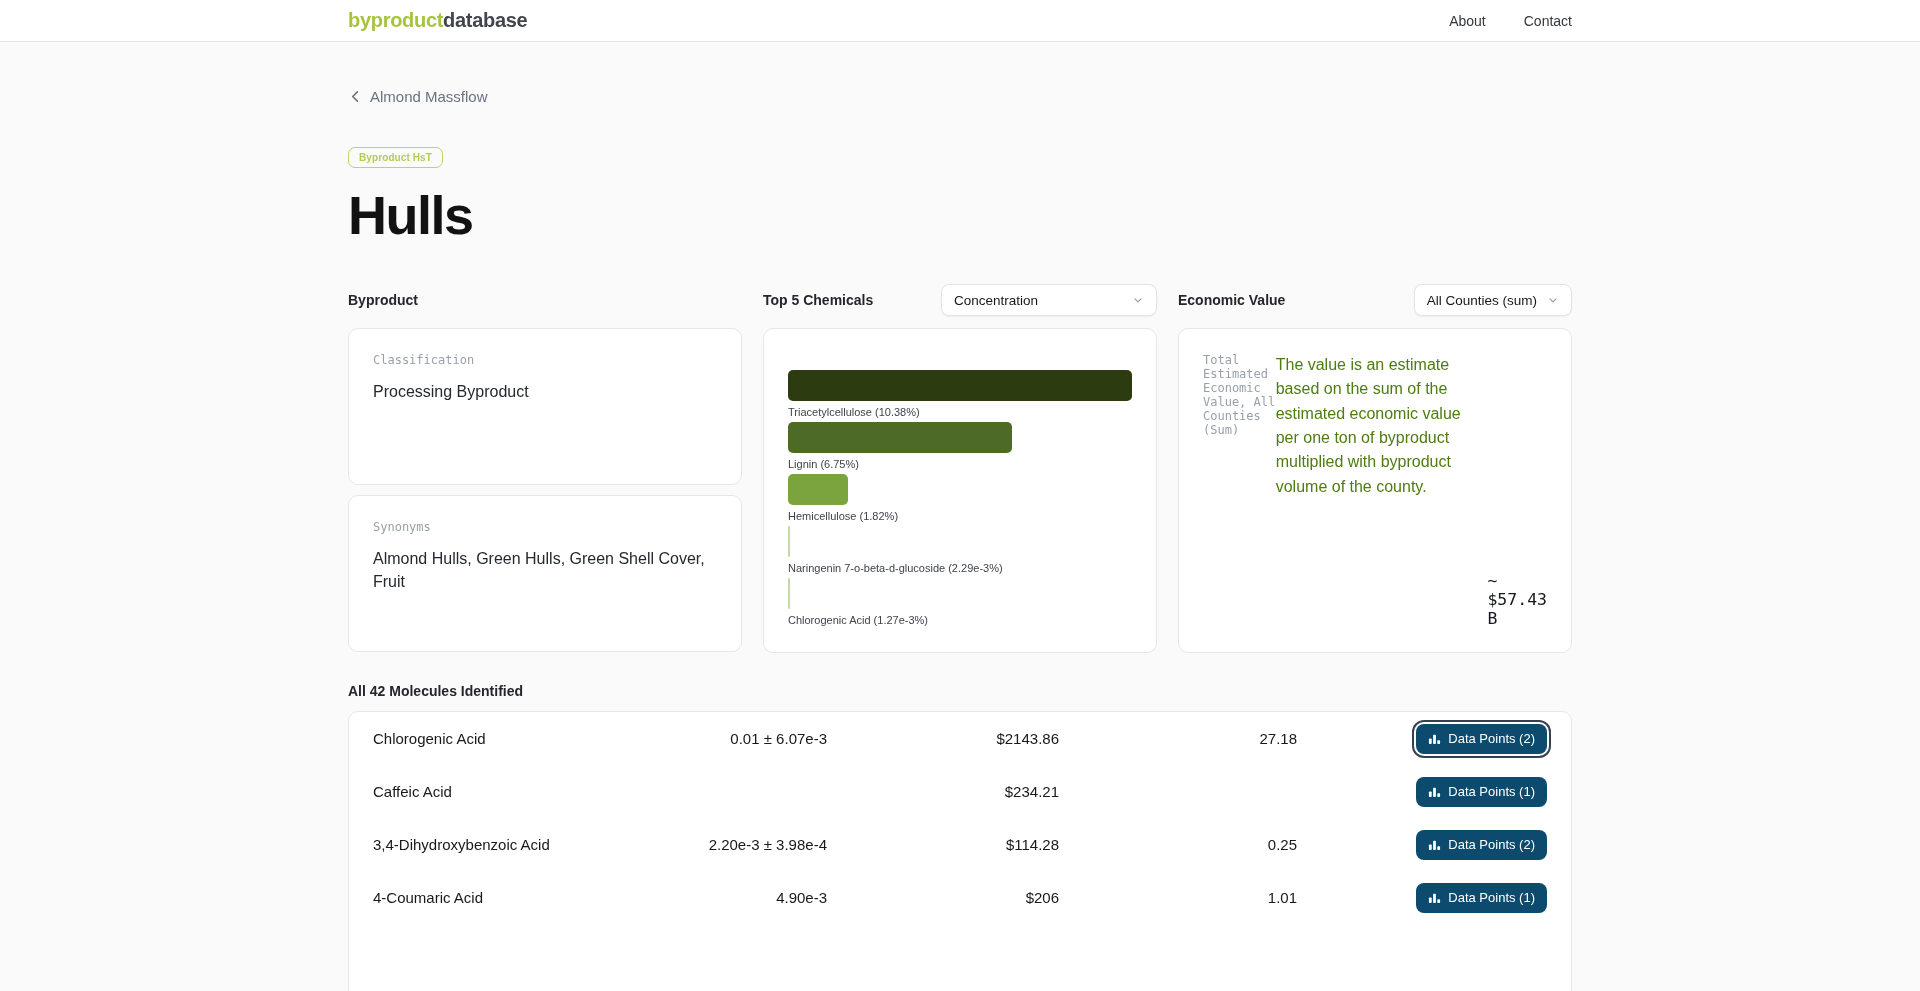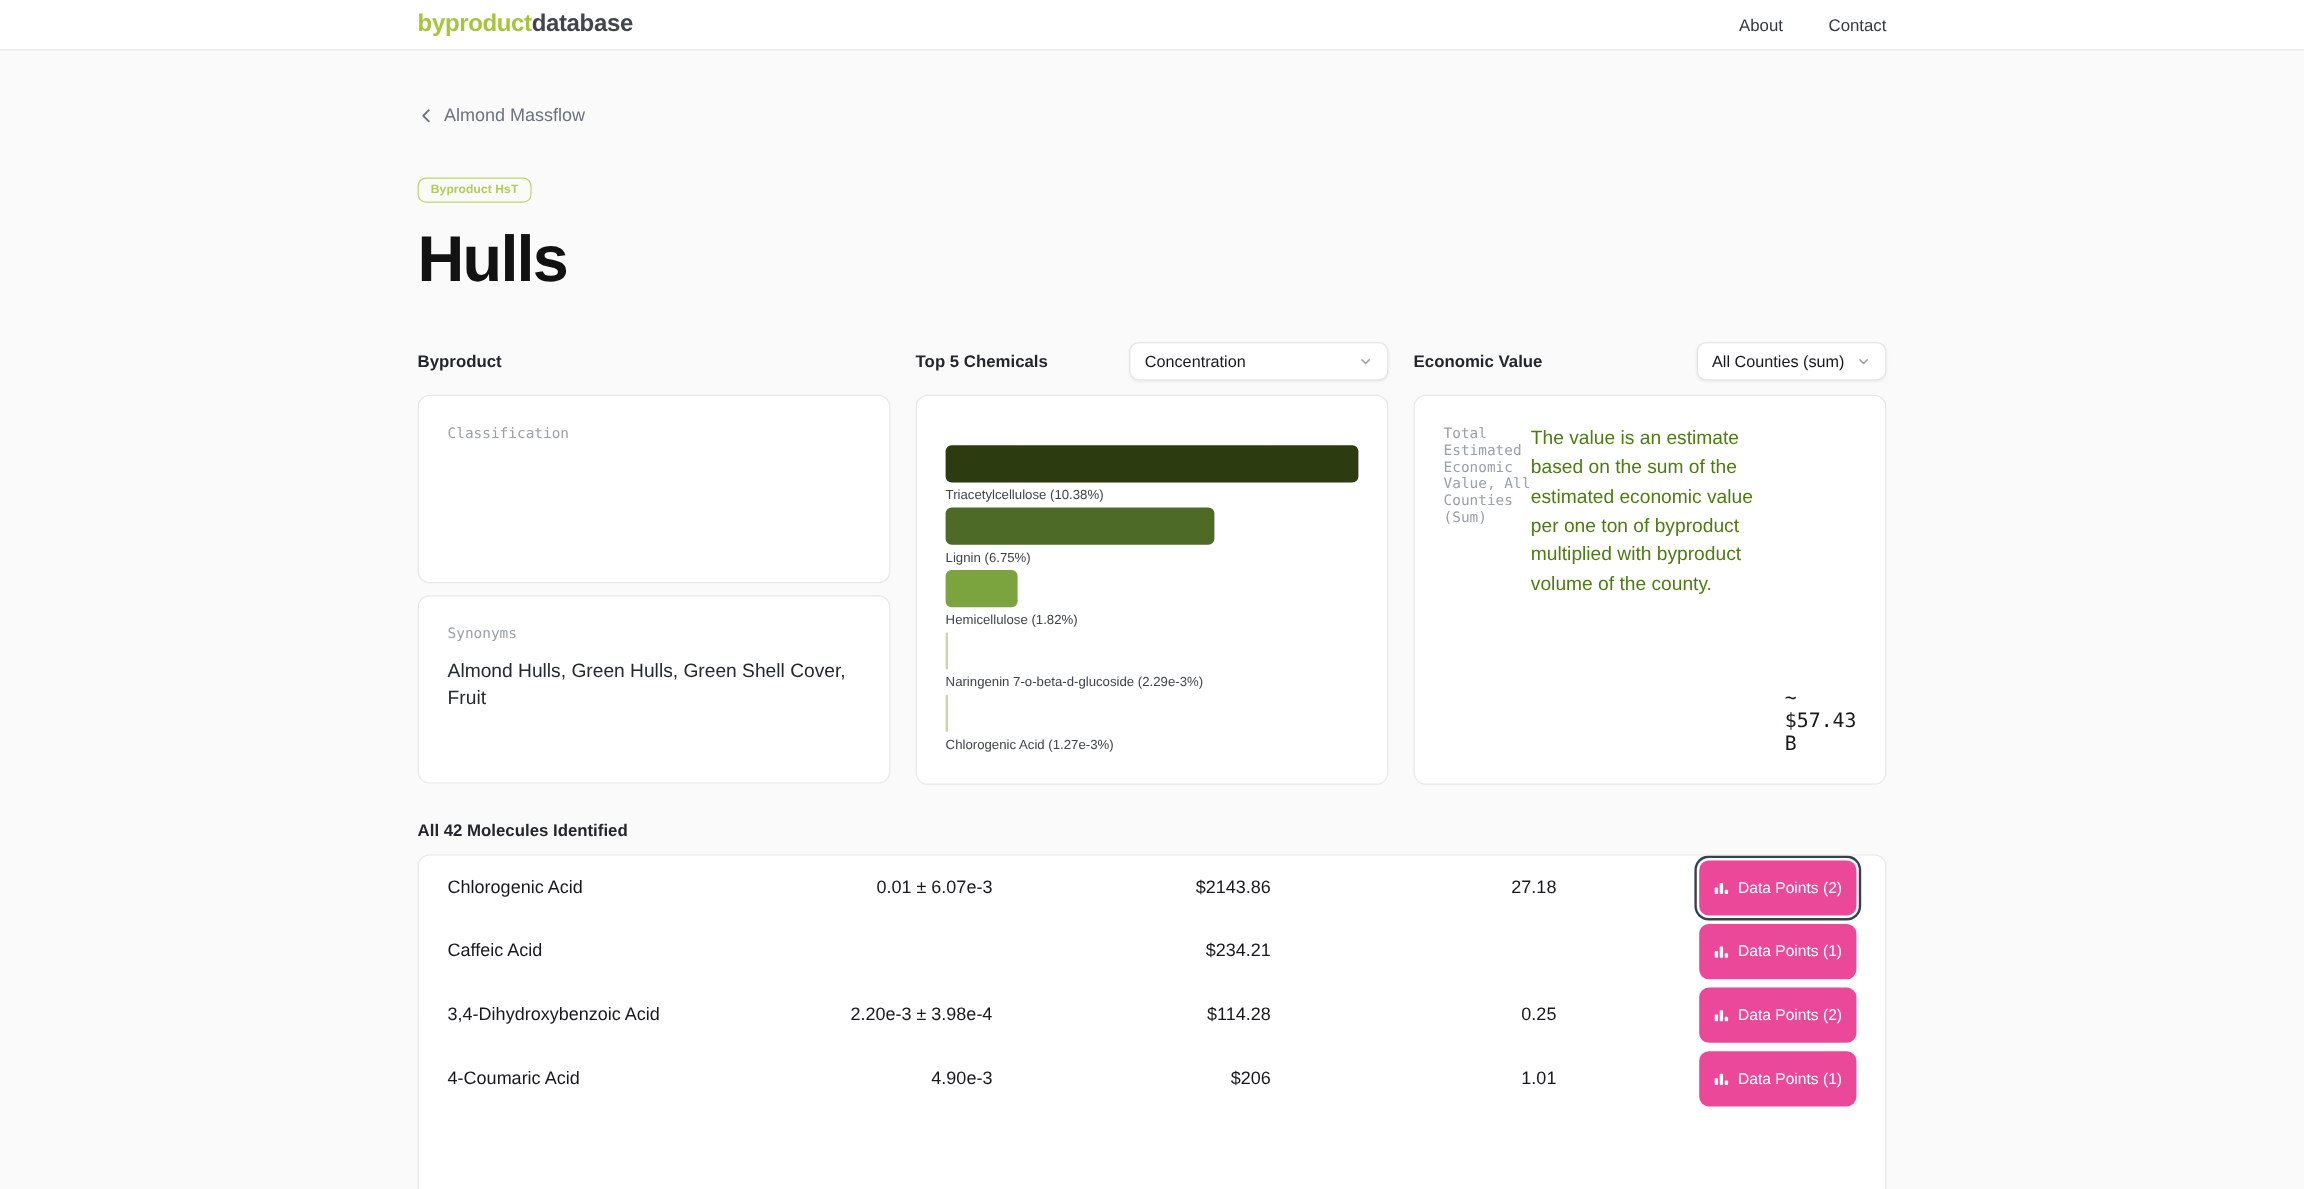--- a/index.html
+++ b/index.html
@@ -55,21 +55,21 @@
   .tbl-title { font-size:14px; font-weight:700; color:#23272d; }
   .tbl-card { margin-top:12px; padding:0; overflow:hidden; min-height:290px; }
   .tbl-header, .tbl-row { display:grid; grid-template-columns:300px 178px 232px 238px 1fr; align-items:center; }
   .tbl-header { height:64px; border-bottom:1px solid #ececec; font-size:12.5px; color:#8d939c; }
   .tbl-row { height:53px; font-size:15px; color:#17191c; }
   .c1 { padding-left:24px; text-align:left; }
   .c2, .c3, .c4 { text-align:right; }
   .c5 { text-align:right; padding-right:24px; }
   .tbl-header .c3, .tbl-header .c4 { text-align:center; }
 
-  .dp-btn { display:inline-flex; align-items:center; gap:7px; height:46px; padding:3px 12px; background:#ec4899;
+  .dp-btn { display:inline-flex; align-items:center; gap:7px; height:30px; padding:3px 12px; background:#0c4a6e;
     color:#fff; border:none; border-radius:8px; font-size:13px; font-family:inherit; cursor:pointer; }
   .dp-btn svg { display:block; }
   .dp-btn.focused { box-shadow:0 0 0 2px #ffffff, 0 0 0 4px #38404e; }
 </style>
 </head>
 <body>
 
 <header class="header">
   <div class="header-inner">
     <div class="logo">
@@ -100,20 +100,21 @@
   <h1 class="page-title">Hulls</h1>
 
   <div class="grid3">
 
     <section>
       <div class="sec-head">
         <span class="sec-title">Byproduct</span>
       </div>
       <div class="card meta-card">
         <div class="card-label">Classification</div>
+        <div class="meta-value">Processing Byproduct</div>
       </div>
       <div class="card meta-card">
         <div class="card-label">Synonyms</div>
         <div class="meta-value">Almond Hulls, Green Hulls, Green Shell Cover, Fruit</div>
       </div>
     </section>
 
     <section>
       <div class="sec-head">
         <span class="sec-title">Top 5 Chemicals</span>

